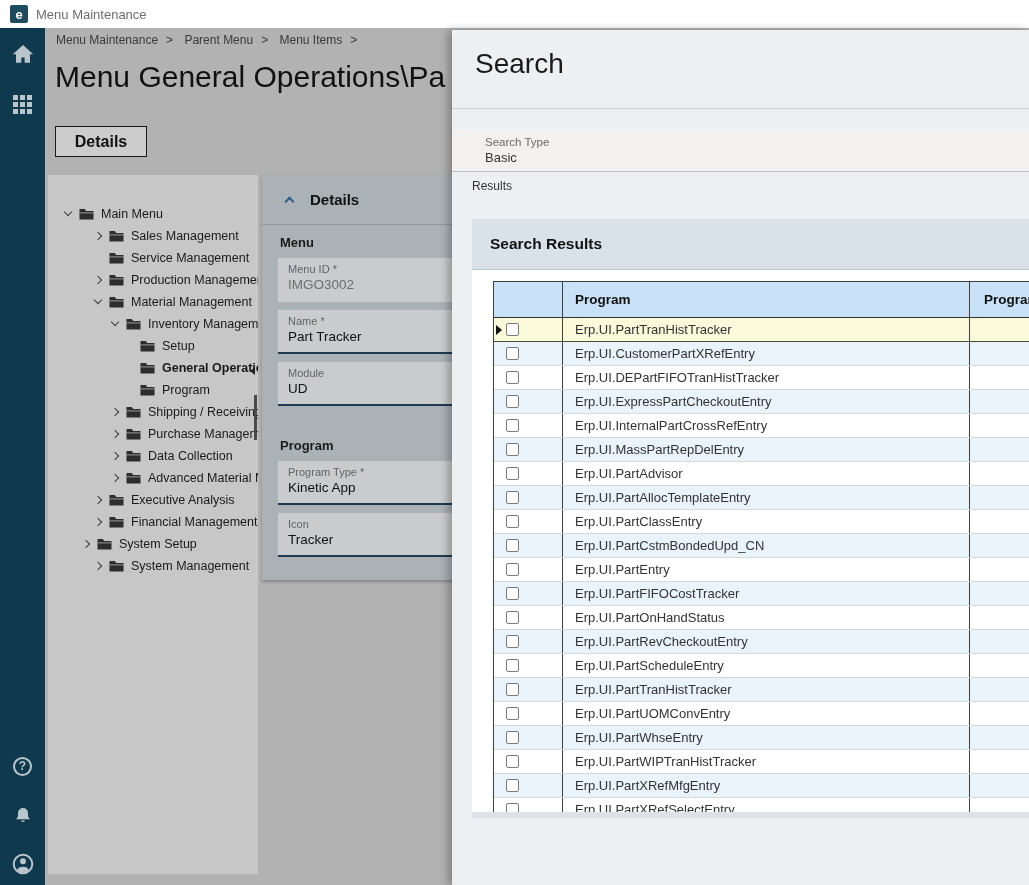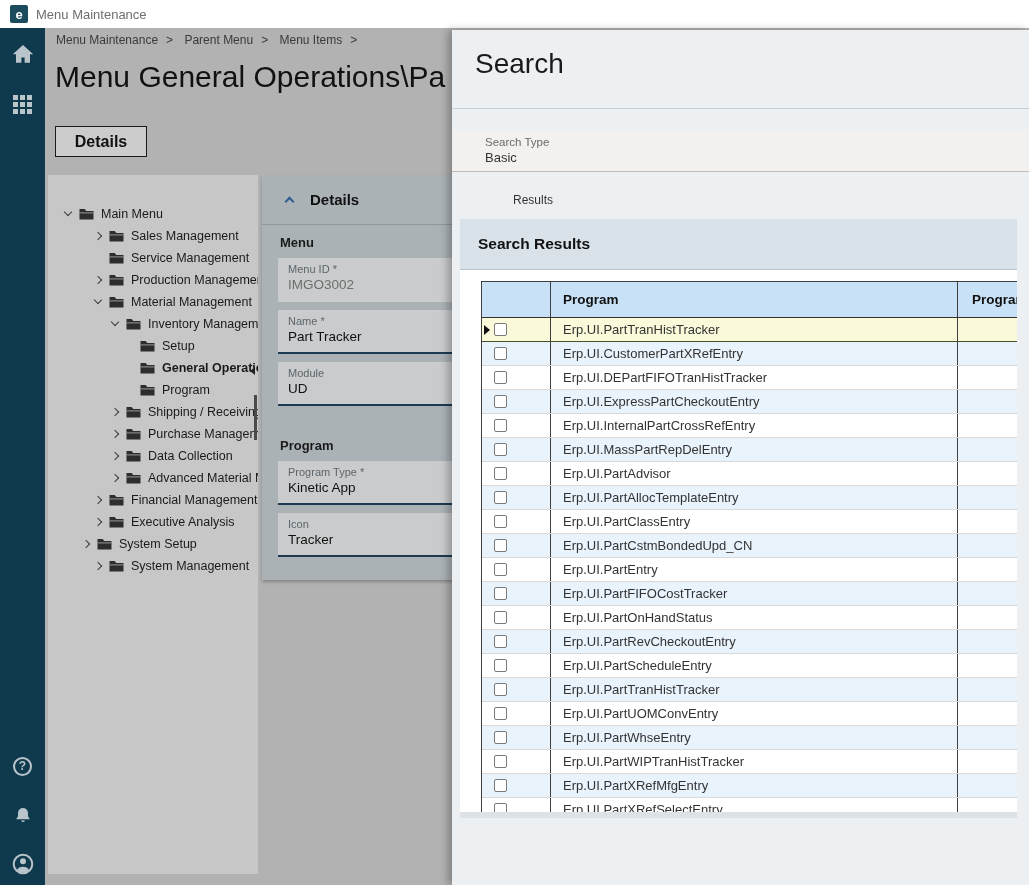--- a/index.html
+++ b/index.html
@@ -52,22 +52,22 @@
   .field .fvalue { font-size:13.5px; color:#111; margin-top:2px; }
   .field.disabled .fvalue { color:#6e6e6e; }
 
   
   .search-panel { position:absolute; left:452px; top:30px; width:577px; height:855px; background:#edf0f3; z-index:50; box-shadow:-4px 0 8px rgba(0,0,0,.28); }
   .search-title { position:absolute; left:23px; top:18px; font-size:28px; font-weight:400; color:#1a1a1a; }
   .search-divider { position:absolute; left:0; top:78px; width:577px; height:1px; background:#c9ced3; }
   .search-type { position:absolute; left:0; top:100px; width:577px; height:42px; background:#f2f1ef; border-bottom:1px solid #bdbdbd; padding:6px 0 0 33px; cursor:pointer; }
   .search-type .flabel { font-size:11.5px; color:#6a6a6a; }
   .search-type .fvalue { font-size:13px; color:#333; margin-top:2px; }
-  .results-label { position:absolute; left:20px; top:163px; font-size:12px; color:#333;margin-left:41px; }
-  .results-box { position:absolute; left:8px; top:189px; width:557px; height:599px; background:#ffffff; }
+  .results-label { position:absolute; left:20px; top:149px; font-size:12px; color:#333; }
+  .results-box { position:absolute; left:20px; top:189px; width:557px; height:599px; background:#ffffff; }
   .results-header { height:51px; background:#d9e2e9; border-bottom:1px solid #b7c6cf; display:flex; align-items:center; }
   .results-header-text { margin-left:18px; font-size:15.5px; font-weight:bold; color:#111; }
   .results-body { position:relative; height:542px; overflow:hidden; background:#fff; }
   .results-bottom { height:6px; background:#dce2e7; }
 
   
   .gridtable { position:absolute; left:21px; top:11px; width:716px; border-left:1px solid #3f3f3f; border-top:1px solid #3f3f3f; }
   .thead { display:flex; height:36px; border-bottom:1px solid #333; }
   .thead .tcell { background:#c9e1f6; font-size:13.5px; font-weight:bold; color:#111; display:flex; align-items:center; cursor:pointer; }
   .tcell { overflow:hidden; white-space:nowrap; }
@@ -292,33 +292,33 @@
       <div class="tree-row" style="padding-left: 44px;">
         <span class="chev right">
           <i></i>
         </span>
         <span class="tree-folder">
           <svg width="15" height="12" viewBox="0 0 15 12">
             <path d="M0.5 1 h5.2 l1.6 2 h7.2 v8.5 h-14 z" fill="#2d2d2d"></path>
             <rect x="0.5" y="4.4" width="14" height="1" fill="#999"></rect>
           </svg>
         </span>
+        <span class="tree-label">Executive Analysis</span>
+      </div>
+      <div class="tree-row" style="padding-left: 44px;">
+        <span class="chev right">
+          <i></i>
+        </span>
+        <span class="tree-folder">
+          <svg width="15" height="12" viewBox="0 0 15 12">
+            <path d="M0.5 1 h5.2 l1.6 2 h7.2 v8.5 h-14 z" fill="#2d2d2d"></path>
+            <rect x="0.5" y="4.4" width="14" height="1" fill="#999"></rect>
+          </svg>
+        </span>
         <span class="tree-label">Financial Management</span>
-      </div>
-      <div class="tree-row" style="padding-left: 44px;">
-        <span class="chev right">
-          <i></i>
-        </span>
-        <span class="tree-folder">
-          <svg width="15" height="12" viewBox="0 0 15 12">
-            <path d="M0.5 1 h5.2 l1.6 2 h7.2 v8.5 h-14 z" fill="#2d2d2d"></path>
-            <rect x="0.5" y="4.4" width="14" height="1" fill="#999"></rect>
-          </svg>
-        </span>
-        <span class="tree-label">Executive Analysis</span>
       </div>
       <div class="tree-row" style="padding-left: 32px;">
         <span class="chev right">
           <i></i>
         </span>
         <span class="tree-folder">
           <svg width="15" height="12" viewBox="0 0 15 12">
             <path d="M0.5 1 h5.2 l1.6 2 h7.2 v8.5 h-14 z" fill="#2d2d2d"></path>
             <rect x="0.5" y="4.4" width="14" height="1" fill="#999"></rect>
           </svg>

